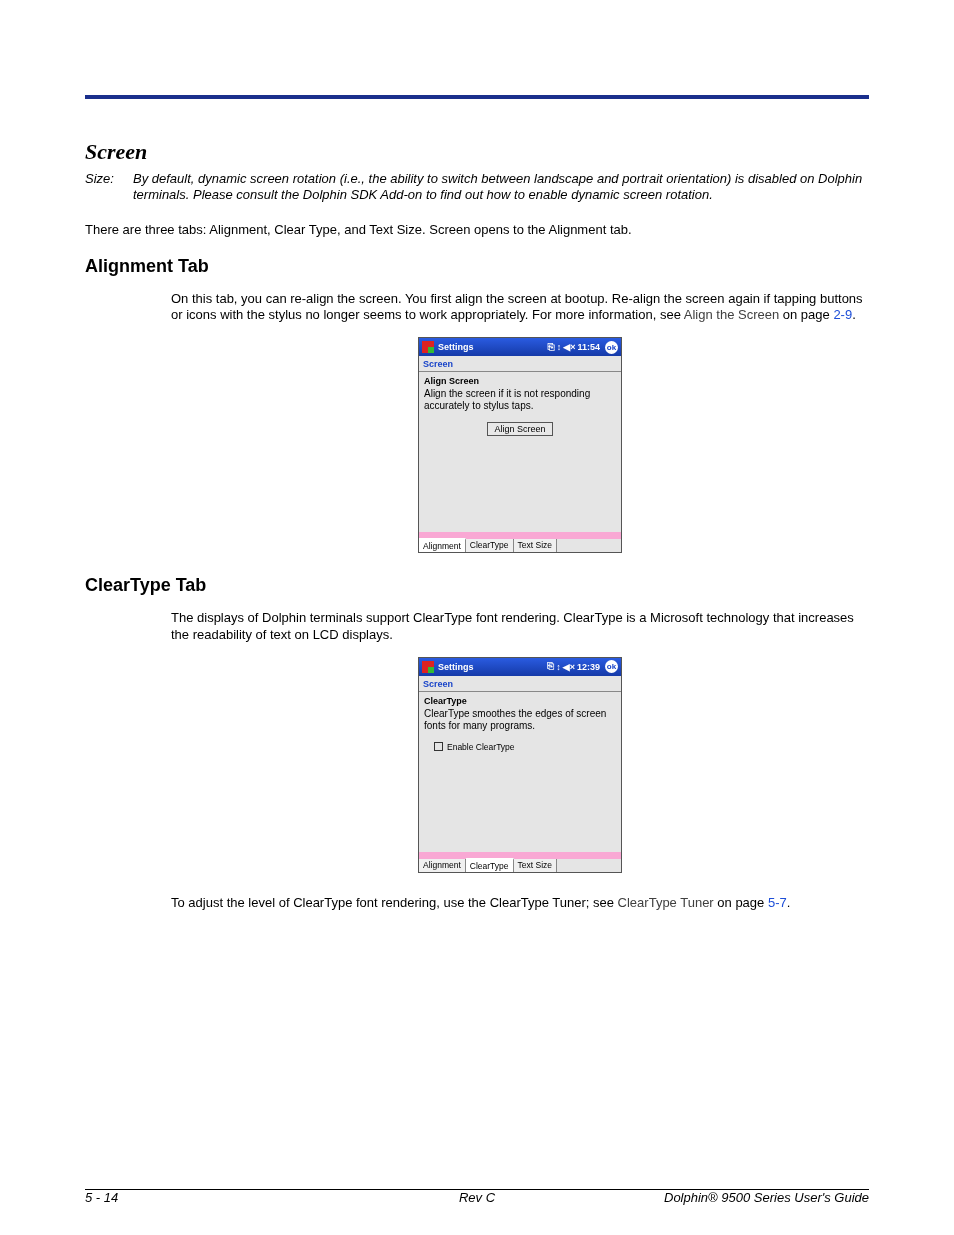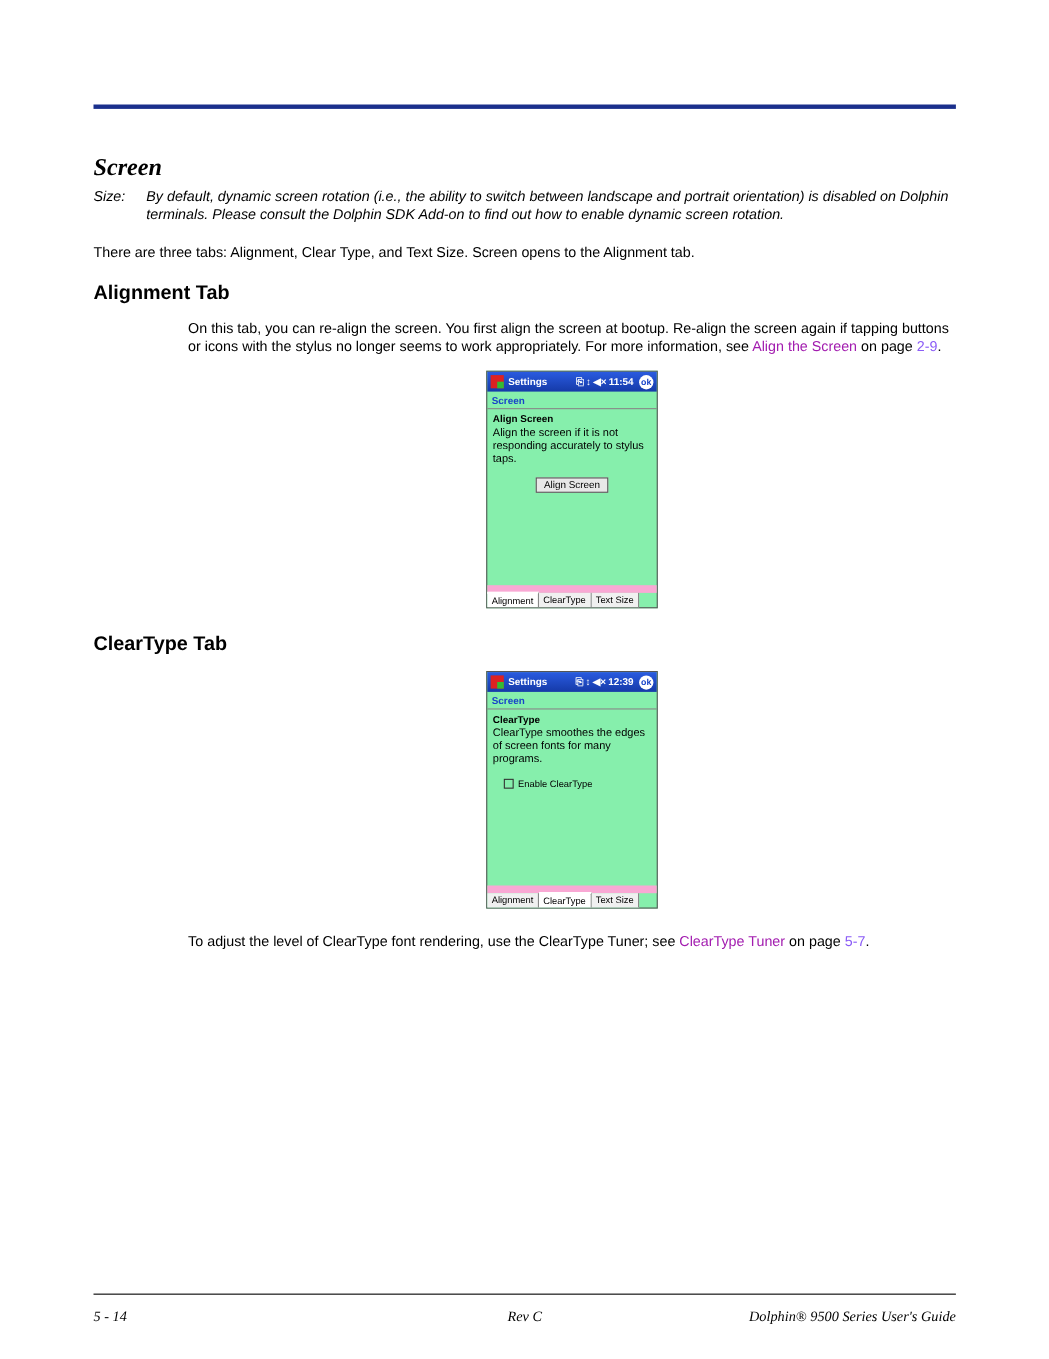--- a/index.html
+++ b/index.html
@@ -29,29 +29,29 @@
     font-style: italic;
     margin-bottom: 18px;
     line-height: 1.25;
   }
   .note-label { flex: 0 0 48px; }
   .note-body { flex: 1; }
   p.body { margin-bottom: 18px; line-height: 1.25; }
   h4.subhead { font-weight: bold; font-size: 18px; margin-bottom: 14px; }
   .indent { margin-left: 86px; }
   .indent p { line-height: 1.25; margin-bottom: 4px; }
-  a.xref { color: #a21caf; text-decoration: none; }
-  .page-ref { color: #8b5cf6; }
+  a.xref { color: #404040; text-decoration: none; }
+  .page-ref { color: #1d4ed8; }
 
   
   .device {
-    width: 156px;
+    width: 204px;
     margin: 14px auto 22px auto;
     border: 1px solid #555;
-    background: #86efac;
+    background: #e5e5e5;
     font-family: Tahoma, Arial, sans-serif;
     font-size: 9px;
   }
   .dev-title {
     background: #1944c9;
     background: linear-gradient(#2a5be0, #153aa8);
     color: #fff;
     display: flex;
     align-items: center;
     padding: 1px 3px;
@@ -91,23 +91,23 @@
   .dev-check { display:flex; align-items:center; gap:4px; margin-left:10px; font-size:8.5px; }
   .dev-check .box { width:9px; height:9px; border:1px solid #333; }
   .dev-tabs { display:flex; border-top:7px solid #f9a8d4; }
   .dev-tabs .tab { font-size:8.5px; padding:1px 4px; border-right:1px solid #888; background:#f0f0f0; }
   .dev-tabs .tab.active { background:#fff; border-top:2px solid #fff; margin-top:-1px; }
 
   .footer {
     position:absolute;
     left:85px; right:85px; bottom:30px;
     border-top:1px solid #000;
-    padding-top:12px;
+    padding-top:0;
     display:flex; justify-content:space-between;
-    font-family:Liberation Serif, serif;
+    font-family:Liberation Sans, sans-serif;
     font-style:italic;
   }
   .footer .left { }
   .footer .center { position:absolute; left:50%; transform:translateX(-50%); }
   .footer .right { }
 </style>
 </head>
 <body>
 
 <div class="top-rule"></div>
@@ -150,20 +150,21 @@
       <div class="tab active">Alignment</div>
       <div class="tab">ClearType</div>
       <div class="tab">Text Size</div>
     </div>
   </div>
 </div>
 
 <h4 class="subhead">ClearType Tab</h4>
 
 <div class="indent">
+  <p>The displays of Dolphin terminals support ClearType font rendering. ClearType is a Microsoft technology that increases the readability of text on LCD displays.</p>
 
   <div class="device">
     <div class="dev-title">
       <span class="flag"></span>
       <span class="title-text">Settings</span>
       <span class="tray">
         <span>⎘</span>
         <span>↕</span>
         <span>◀×</span>
         <span>12:39</span>

